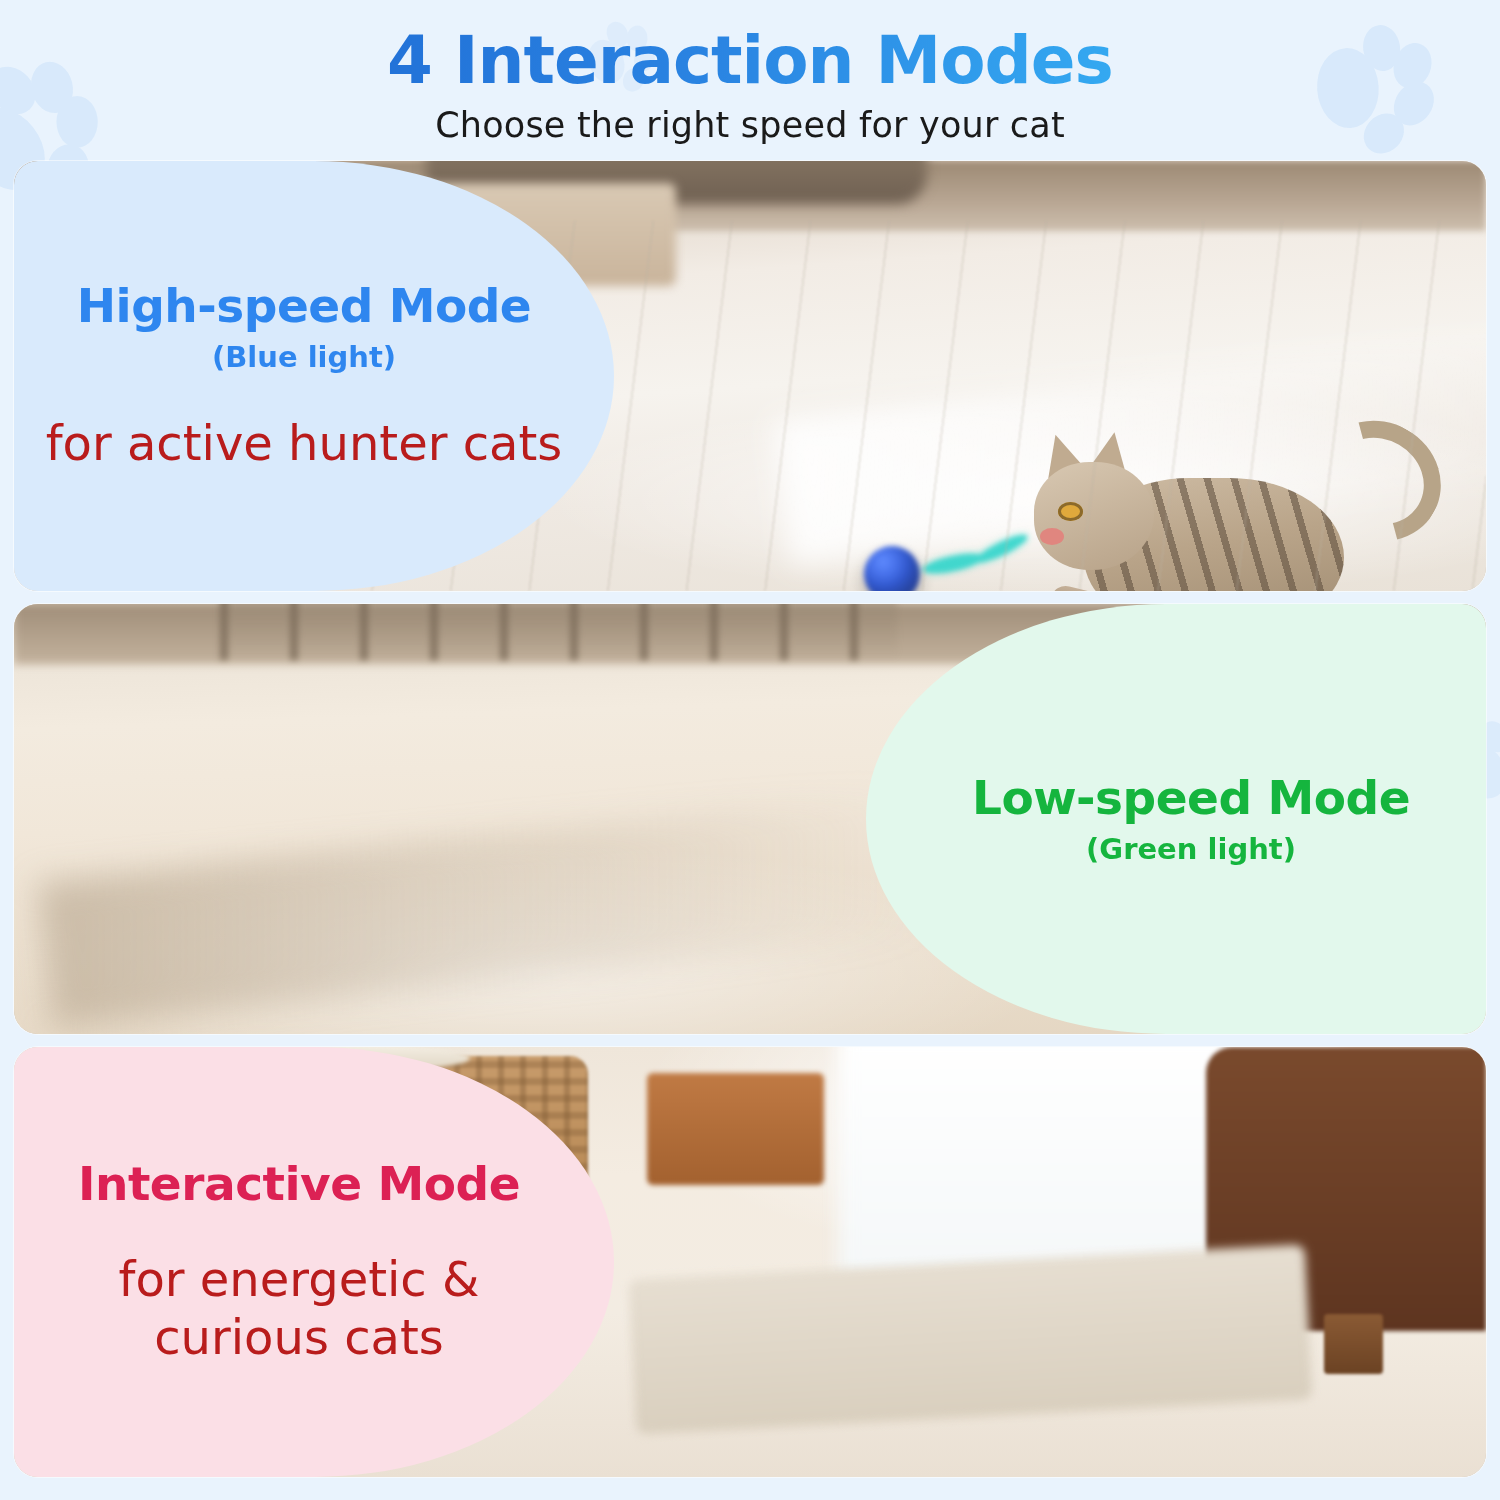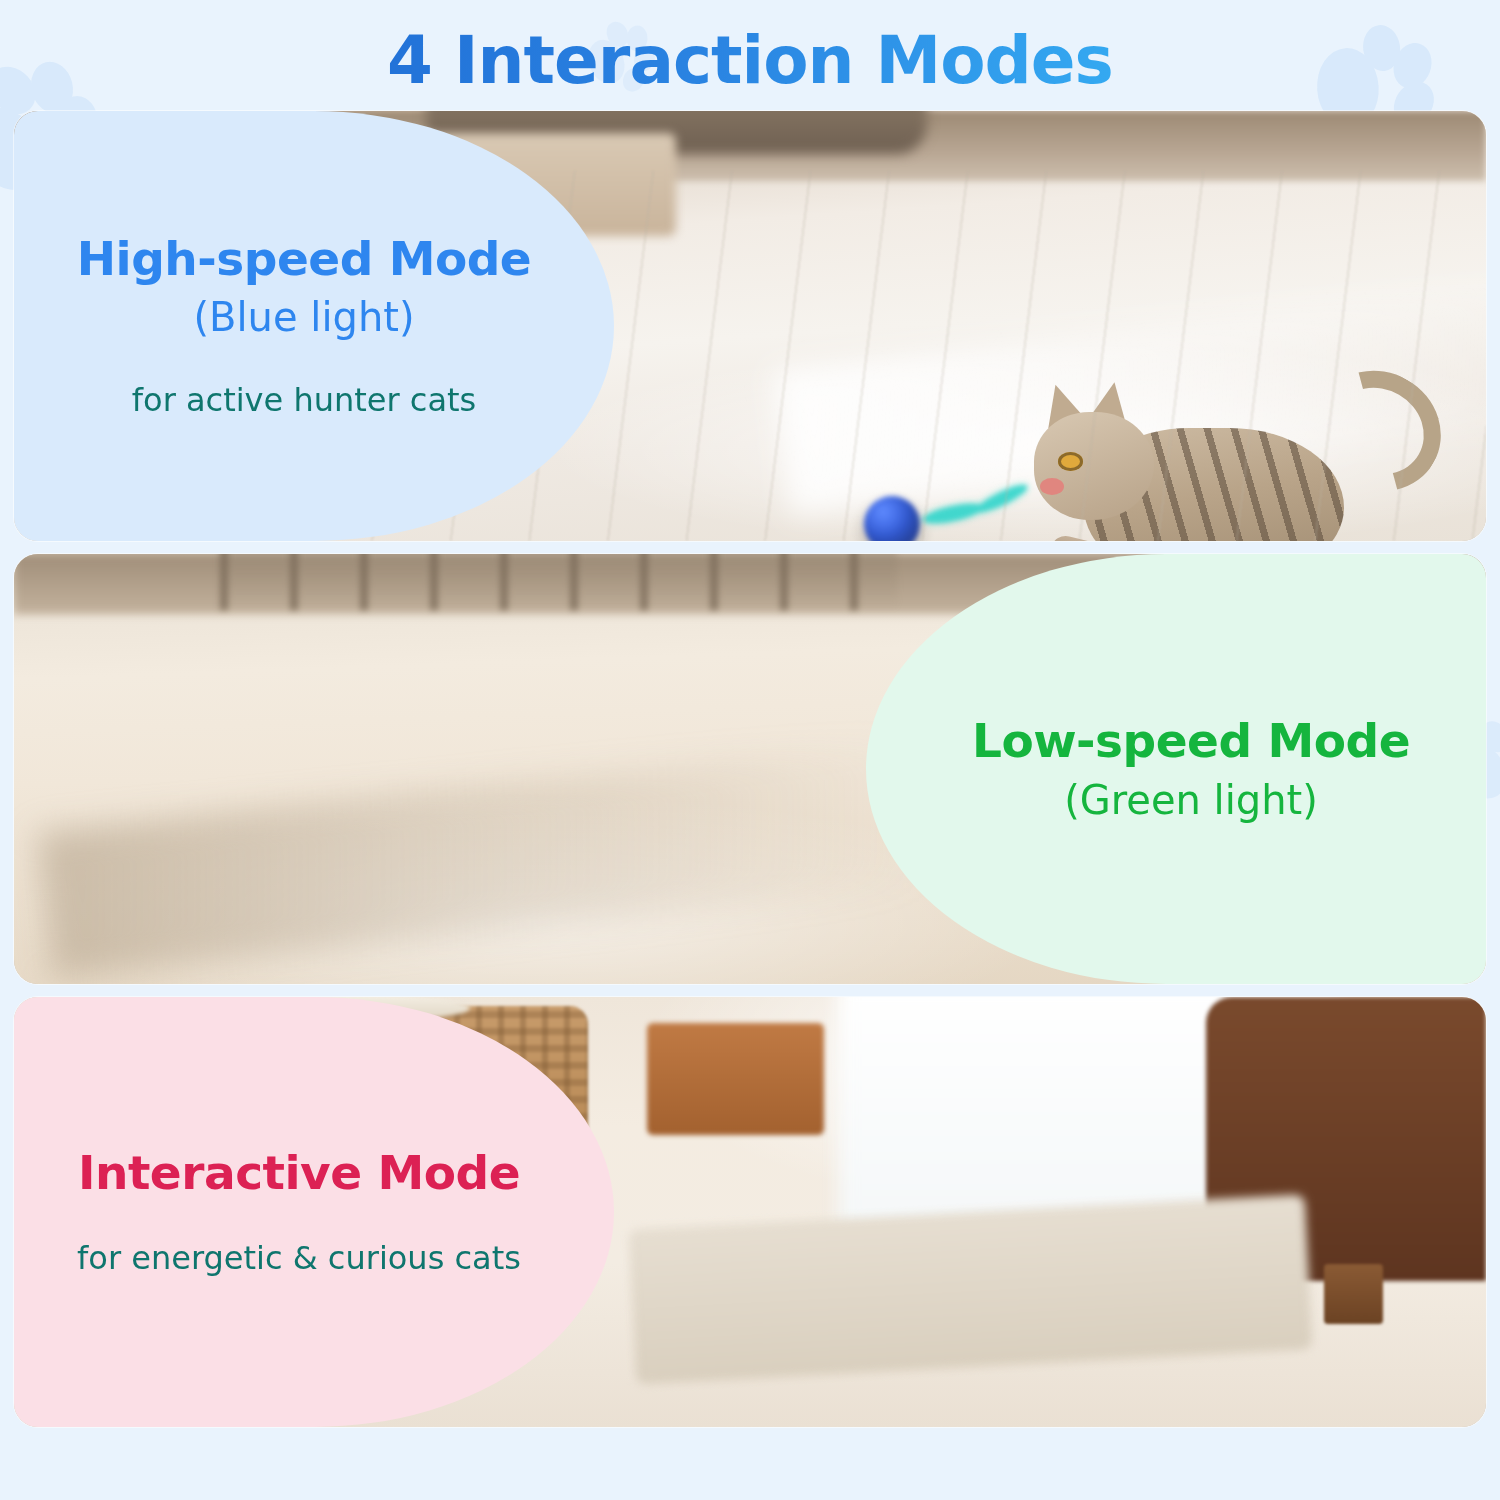--- a/index.html
+++ b/index.html
@@ -235,24 +235,24 @@
     padding:0 20px 0 50px;
   }
   .blob-blue  { background:#d9eafc;padding-left:20px; }
   .blob-green { background:#e2f8ec;align-items:center; }
   .blob-pink  { background:#fbdfe6; }
 
   .mode-title{
     font-size:47px; font-weight:bold; letter-spacing:-.5px; line-height:1.12;
   }
   .mode-light{
-    font-size:40px; font-weight:400; margin-top:8px; line-height:1.2;
+    font-size:29px; font-weight:700; margin-top:8px; line-height:1.2;
   }
   .mode-desc{
-    font-size:32px; font-weight:400; color:#0f766e; margin-top:40px; line-height:1.2;
+    font-size:48px; font-weight:400; color:#b91c1c; margin-top:40px; line-height:1.2;
   }
   .c-blue  { color:#2e86ef; }
   .c-green { color:#15b53e; }
   .c-pink  { color:#dc2154; }
 </style>
 </head>
 <body>
 
 <div id="paw-layer">
   <div class="paw" style="left:-28px;top:46px;transform:rotate(-22deg) scale(1.15);">
@@ -296,20 +296,21 @@
       <ellipse cx="60" cy="33" rx="12" ry="15" transform="rotate(8 60 33)"></ellipse>
       <ellipse cx="66" cy="57" rx="12" ry="15" transform="rotate(22 66 57)"></ellipse>
       <ellipse cx="51" cy="80" rx="12" ry="14" transform="rotate(34 51 80)"></ellipse>
     </g>
       </svg>
   </div>
 </div>
 
 <div class="header">
   <div class="main-title">4 Interaction Modes</div>
+  <div class="subtitle">Choose the right speed for your cat</div>
 </div>
 
 <div class="panels">
 
   <div class="panel">
     <div class="scene scene-1">
       <div class="sofa1"></div>
       <div class="rug1"></div>
       <div class="sunbeam1"></div>
 

